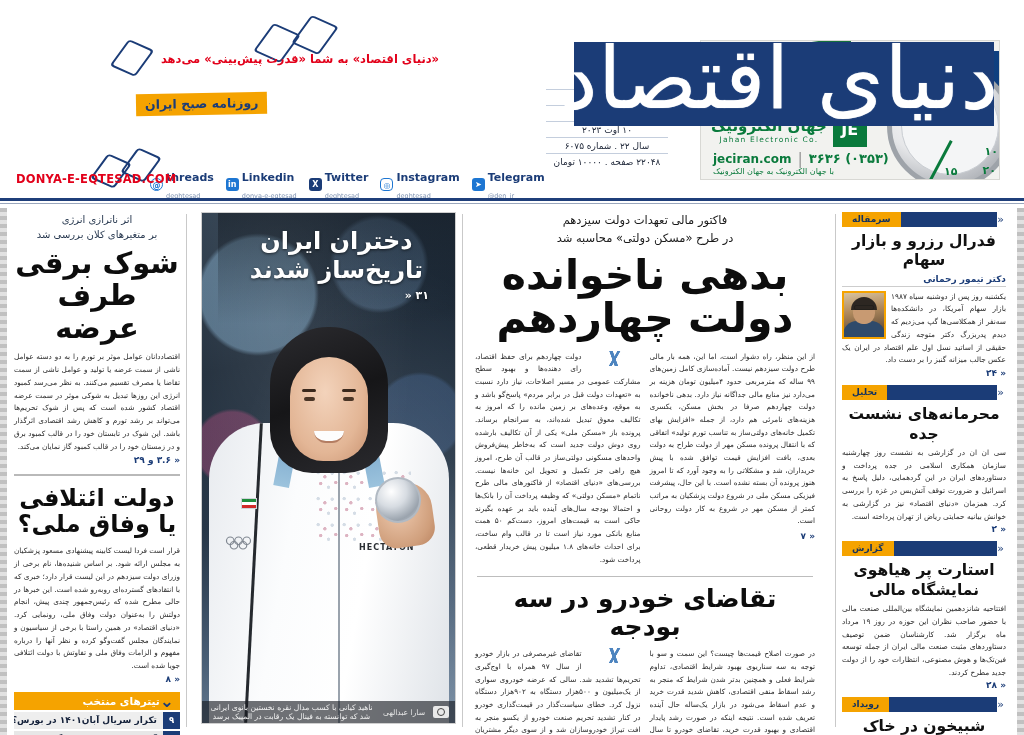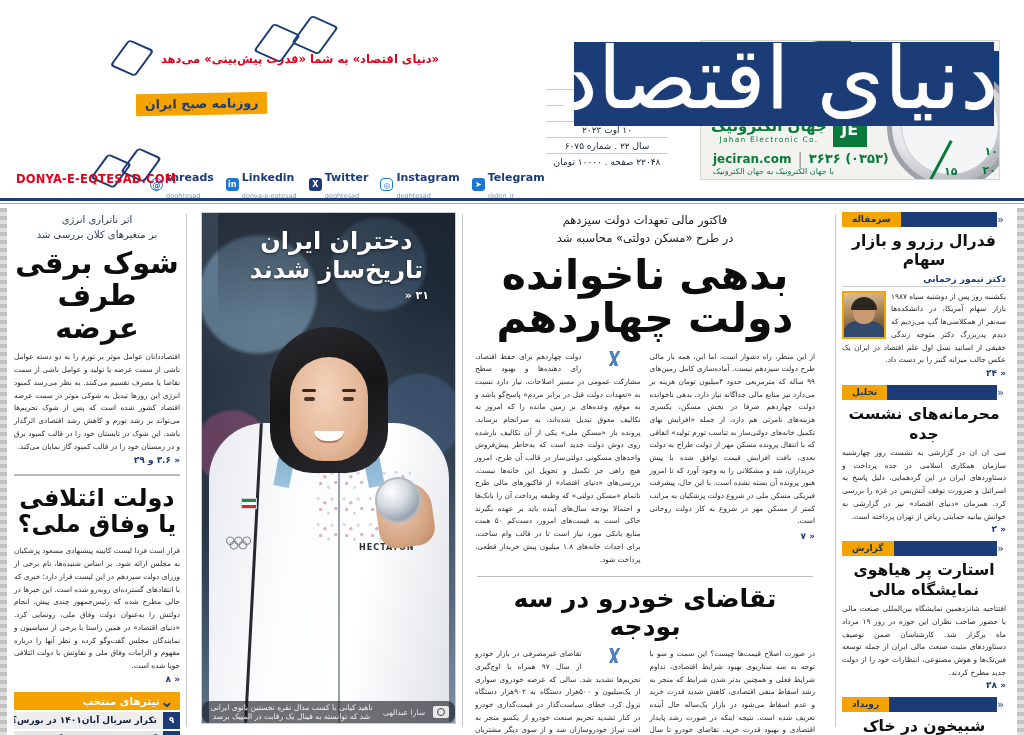--- a/index.html
+++ b/index.html
@@ -366,21 +366,21 @@
   }
   .ph-pageref {
     color: #ffffff; font-size: 11px; font-weight: bold; direction: rtl;
     text-align: right; padding-right: 12px; margin-top: 4px;
     text-shadow: 0 1px 3px rgba(0,0,0,.6);
   }
   .ph-caption {
     position: absolute; bottom: 0; right: 0; left: 0; height: 22px;
     background: rgba(22,26,32,.62);
     display: flex; flex-direction: row-reverse; align-items: center;
-    padding: 0 6px; gap: 8px; border-radius: 8px;
+    padding: 0 6px; gap: 8px;
   }
   .cam-icon {
     width: 16px; height: 12px; background: #e9e9e9; border-radius: 2px;
     position: relative; flex: 0 0 auto; order: 3;
   }
   .cam-icon:before {
     content: ""; position: absolute; left: 50%; top: 50%;
     transform: translate(-50%,-50%);
     width: 6px; height: 6px; border-radius: 50%; border: 1.4px solid #444;
   }

